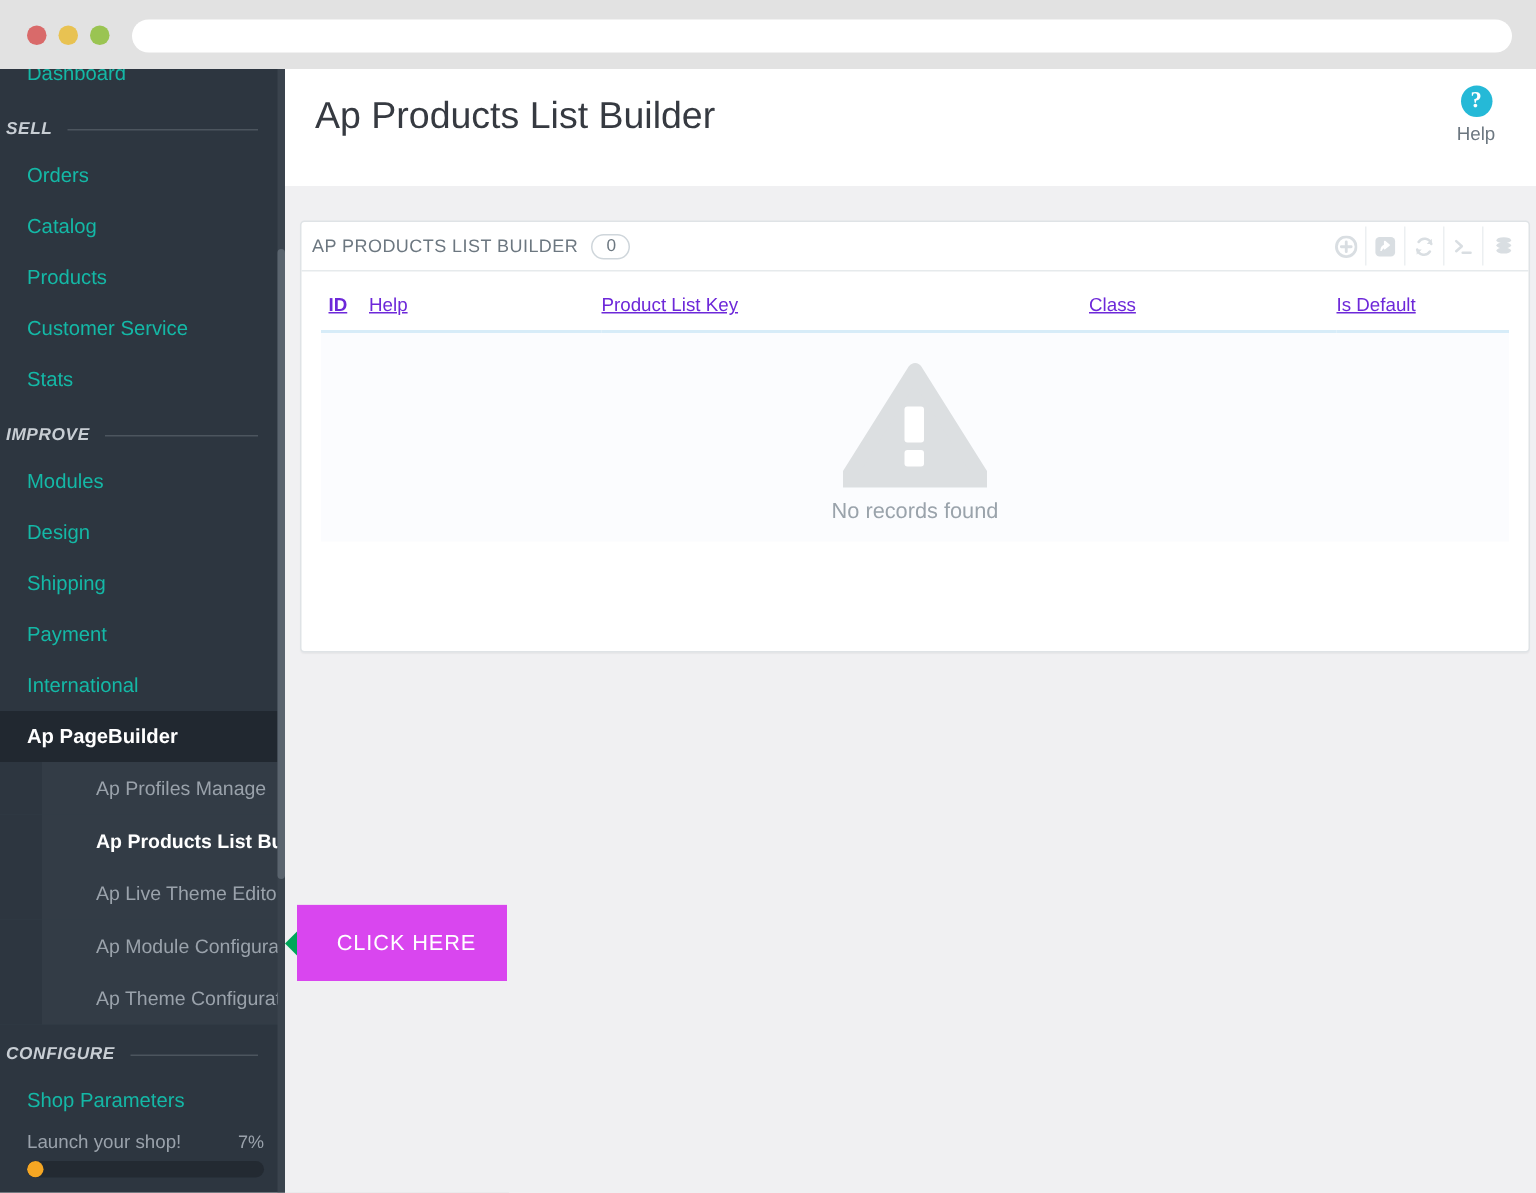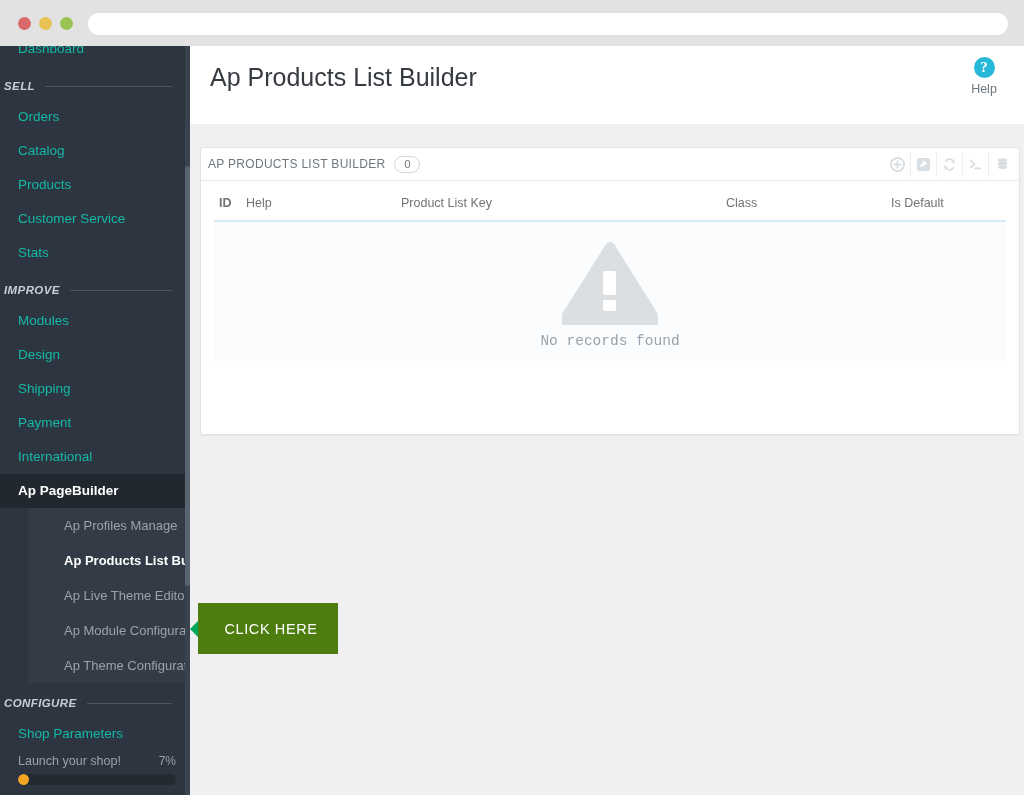--- a/index.html
+++ b/index.html
@@ -170,40 +170,40 @@
     border-right: 1px solid #eceff1;
     cursor: pointer;
   }
   .tool-btn:last-child { border-right: none; }
   .tool-btn svg { display: block; }
 
   
   #table-wrap { padding: 9px 13px 0 13px; }
   table#records { width: 100%; border-collapse: collapse; }
   #records th {
-    text-align: left; font-size: 12.5px; color: #737373;
-    font-weight: normal; padding: 6px 0 10px 0;
+    text-align: left; font-size: 12.5px; color: #6d28d9;
+    font-weight: normal; padding: 6px 0 10px 0; text-decoration: underline;
   }
   #records th.id-col { font-weight: bold; width: 32px; padding-left: 5px; }
   #records th.name-col { width: 155px; }
   #records th.key-col { width: 325px; }
   #records th.class-col { width: 165px; }
   #empty-row td {
     border-top: 2px solid #d7ecf8;
     background: #fbfcfe;
-    height: 140px; text-align: center; vertical-align: middle; font-family: Liberation Mono, monospace;
+    height: 140px; text-align: center; vertical-align: middle;
   }
   #empty-icon { margin: 6px auto 0 auto; display: block; }
   #empty-text { font-size: 14.5px; color: #9aa3ab; margin-top: 8px; }
 
   
   #callout {
     position: absolute; left: 198px; top: 557px;
     width: 140px; height: 51px;
-    background: #4d7c0f;
+    background: #d946ef;
     display: flex; align-items: center; justify-content: center;
     clip-path: polygon(0 0, 100% 0, 100% 100%, 0 100%, 0 60%, -7px 50%, 0 40%);
     cursor: pointer;
   }
   #callout-text {
     color: #ffffff; font-size: 14.5px; letter-spacing: .6px; padding-left: 6px;
   }
   #callout-notch {
     position: absolute; left: 190px; top: 574px;
     width: 0; height: 0;

